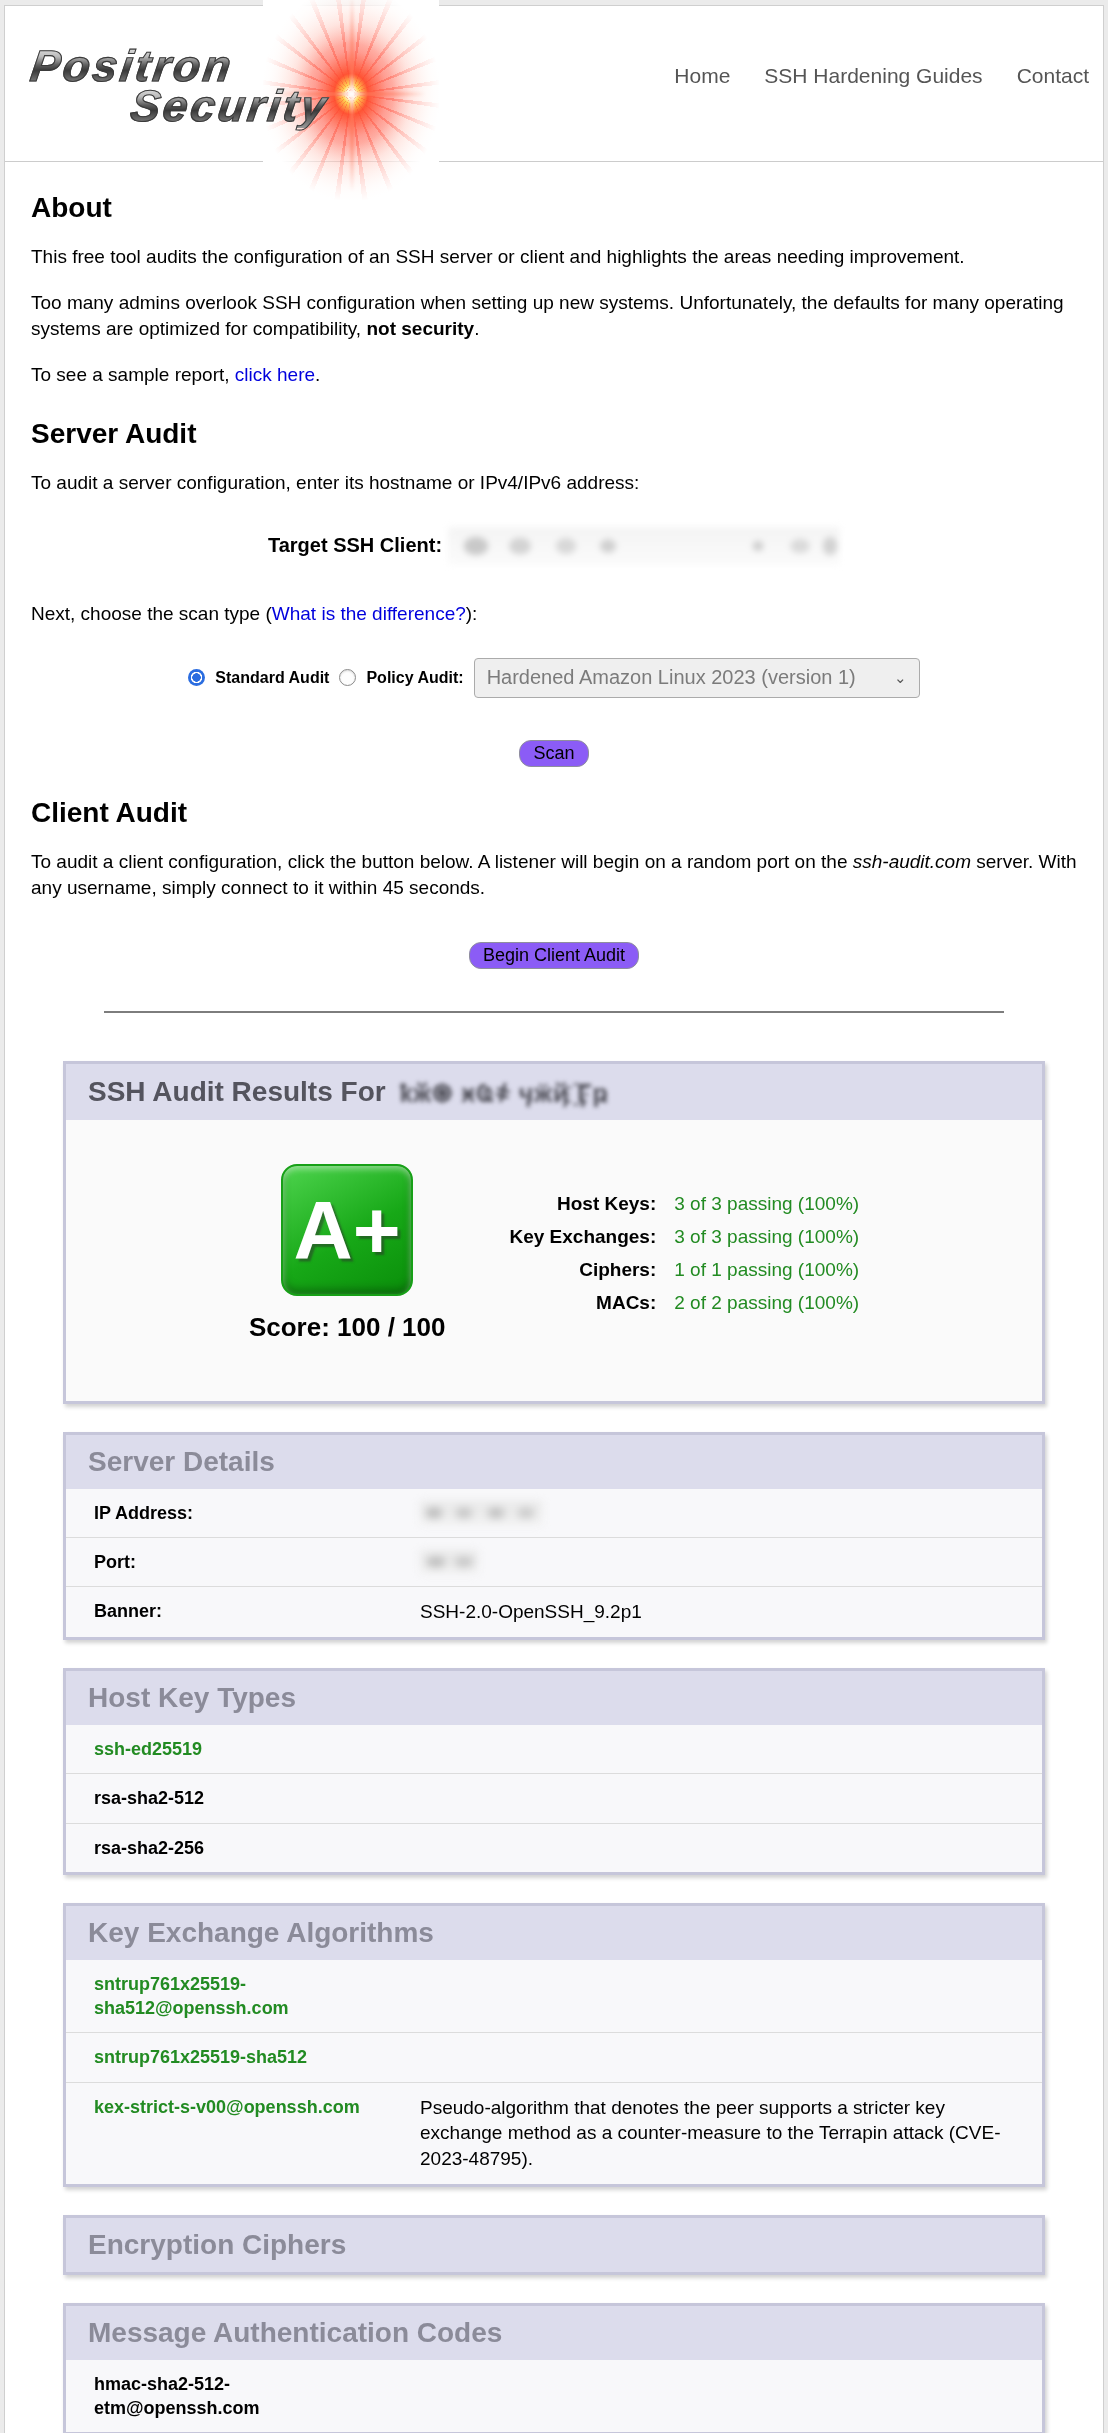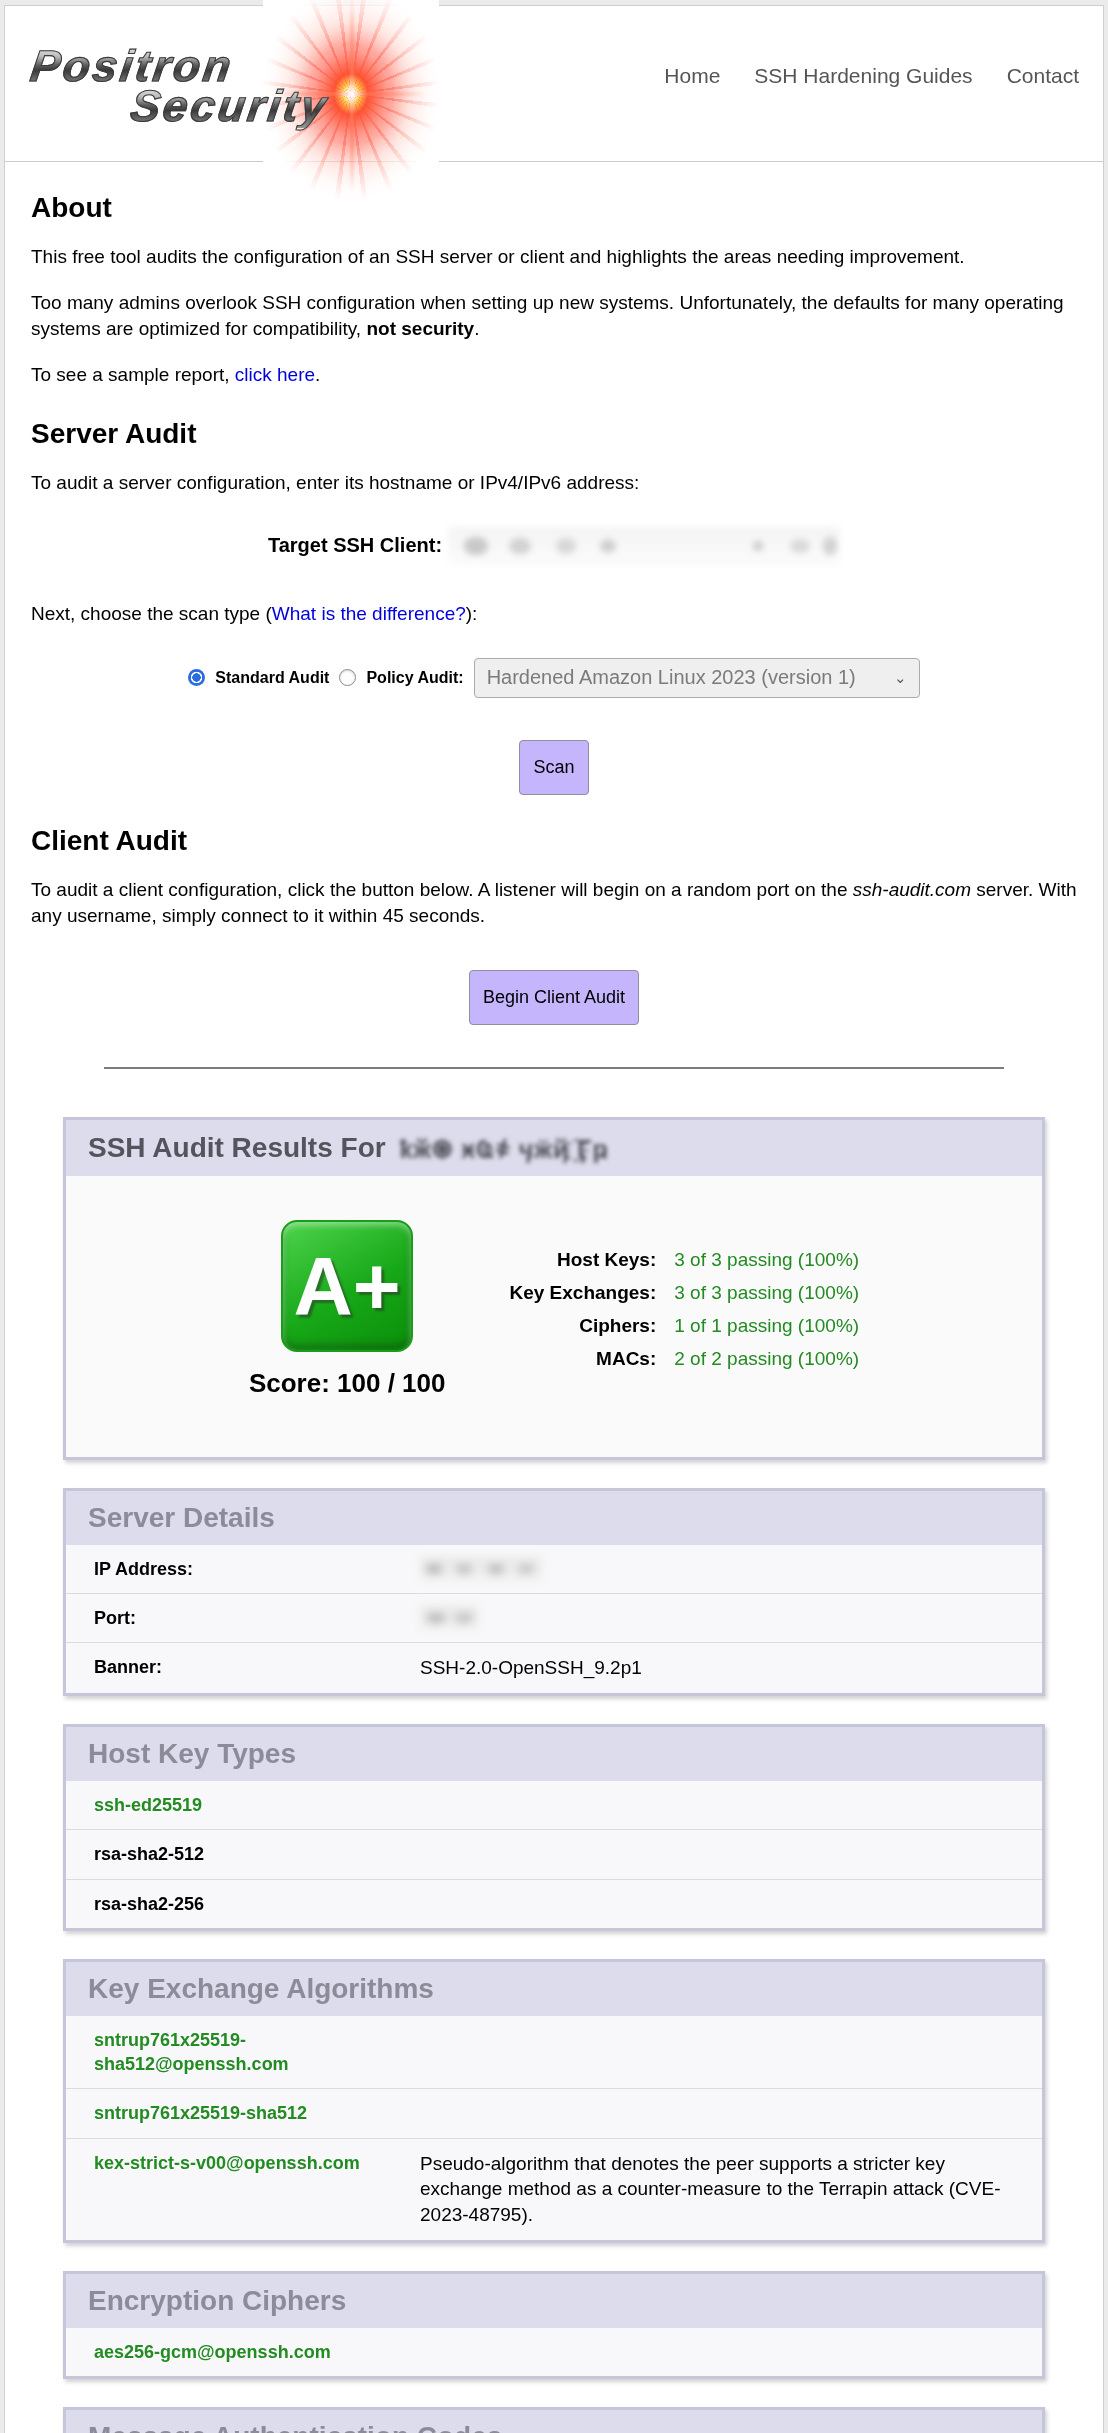--- a/index.html
+++ b/index.html
@@ -21,21 +21,21 @@
   .flare { position:absolute; left:258px; top:-18px; width:176px; height:212px; pointer-events:none;
     background:
       radial-gradient(ellipse at center, rgba(255,255,255,0) 0%, rgba(255,255,255,0) 34%, #fff 72%),
       repeating-conic-gradient(from 6deg, rgba(255,80,60,0.40) 0deg 3deg, rgba(255,220,200,0.05) 3deg 15deg),
       radial-gradient(ellipse at center, #fffde8 0 4px, #ffd24b 8px, #ff4c2c 17px,
         rgba(255,70,50,.55) 36px, rgba(255,110,85,.28) 60px, rgba(255,160,130,.10) 82px, transparent 100px); }
   .flare::before { content:""; position:absolute; left:8%; right:8%; top:49%; height:4px;
     background:linear-gradient(90deg,transparent,rgba(255,120,90,.7) 40%,#fff 50%,rgba(255,120,90,.7) 60%,transparent); filter:blur(1px); }
   .flare::after { content:""; position:absolute; top:4%; bottom:4%; left:49.5%; width:4px;
     background:linear-gradient(180deg,transparent,rgba(255,120,90,.7) 40%,#fff 50%,rgba(255,120,90,.7) 60%,transparent); filter:blur(1px); }
-  .nav { position:absolute; top:58px; right:24px; display:flex; gap:34px; }
+  .nav { position:absolute; top:58px; right:14px; display:flex; gap:34px; }
   .nav a { color:#555; text-decoration:none; font-size:21px; }
 
   
   h2 { font-size:28px; font-weight:bold; margin:30px 0 20px 0; }
   p { font-size:19px; line-height:1.4; margin:19px 0; }
   a.textlink { color:#0000dd; text-decoration:none; }
   .em { font-style:italic; }
   .strong { font-weight:bold; }
 
   
@@ -52,22 +52,22 @@
       radial-gradient(ellipse 12px 15px at 382px 50%, #d2d2d2 0 60%, transparent 61%),
       linear-gradient(#f4f4f4,#fbfbfb); }
   .scan-type-row { display:flex; justify-content:center; align-items:center; gap:10px; margin:30px 0 0 0; }
   .radio { width:17px; height:17px; border-radius:50%; display:inline-block; flex:none; }
   .radio.checked { background:radial-gradient(circle at center,#2b6de0 0 4px,#fff 4.5px 5.5px,#2b6de0 6px 8.5px); }
   .radio.unchecked { border:1px solid #8a8a8a; background:#fdfdfd; box-shadow:inset 0 1px 2px rgba(0,0,0,.15); }
   .radio-label { font-size:16px; font-weight:bold; }
   .policy-select { width:446px; height:40px; background:#efefef; border:1px solid #ababab; border-radius:4px;
     display:flex; align-items:center; justify-content:space-between; padding:0 12px; color:#7b7b7b; font-size:20px; }
   .chev { color:#555; font-size:15px; }
-  .btn { font-family:inherit; font-size:18px; background:#c4b5fd; border:1px solid #8f8f9d; border-radius:4px;
-    padding:16px 13px; color:#000; cursor:pointer; }
+  .btn { font-family:inherit; font-size:18px; background:#8b5cf6; border:1px solid #8f8f9d; border-radius:12px;
+    padding:2px 13px; color:#000; cursor:pointer; }
   .center-row { text-align:center; }
   .scan-row { margin-top:42px; }
   .client-btn-row { margin-top:40px; }
   .divider { border:none; border-top:2px solid #7d7d7d; width:86%; margin:42px auto 0 auto; }
 
   
   .box { border:3px solid #c6c6da; background:#f8f8fa; margin:28px 32px 28px 32px;
     box-shadow:2px 3px 4px rgba(0,0,0,.18); }
   .box-head { background:#dcdcec; padding:11px 22px; font-size:28px; font-weight:bold; color:#8b8b99; }
   .box-head.dark { color:#54545e; display:flex; align-items:center; gap:14px; }
@@ -233,24 +233,20 @@
           <span></span>
       </div>
       <div class="srow">
         <span class="sname good">kex-strict-s-v00@openssh.com</span>
         <span class="sdesc">Pseudo-algorithm that denotes the peer supports a stricter key exchange method as a counter-measure to the Terrapin attack (CVE-2023-48795).</span>
       </div>
     </div>
 
     <div class="box">
       <div class="box-head">Encryption Ciphers</div>
-      <div class="srow">
-        <span class="sname good">aes256-gcm@openssh.com</span>
-          <span></span>
-      </div>
     </div>
 
     <div class="box">
       <div class="box-head">Message Authentication Codes</div>
       <div class="srow">
         <span class="sname">hmac-sha2-512-etm@openssh.com</span>
           <span></span>
       </div>
 
     </div>

